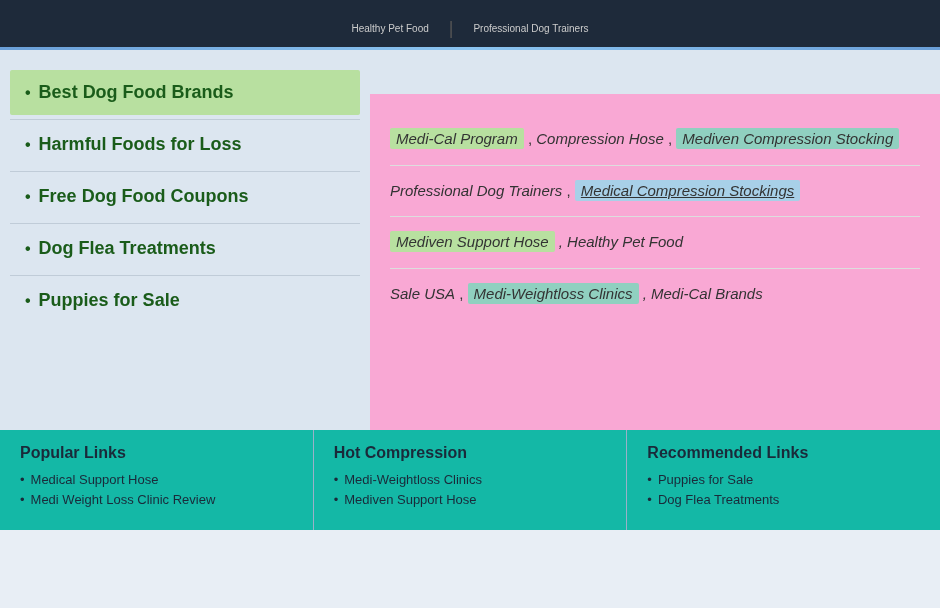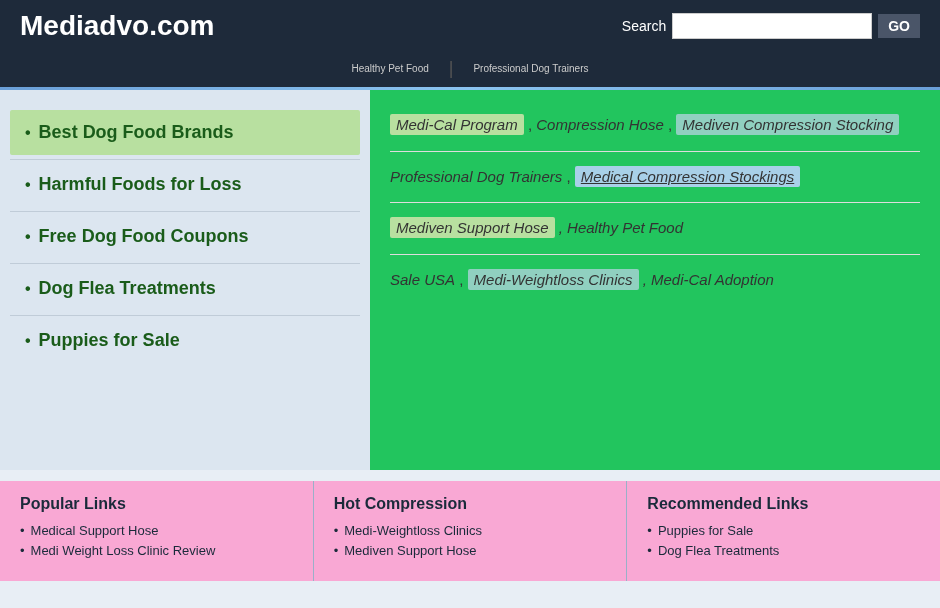--- a/index.html
+++ b/index.html
@@ -106,22 +106,23 @@
     }
     .sidebar-separator {
       border: none;
       border-top: 1px solid #c0ccd8;
       margin: 2px 0;
     }
 
     
     .content {
       flex: 1;
-      background: #22c55e;
-      padding: 10px 20px;
+      background: #f9a8d4;
+      padding: 20px 20px;
+      margin-top: 44px;
     }
     .content-row {
       padding: 14px 0;
       border-bottom: 1px solid #ddd;
       font-size: 15px;
       color: #333;
       line-height: 1.5;
     }
     .content-row:last-child {
       border-bottom: none;
@@ -156,23 +157,22 @@
       color: #333;
     }
     .plain-link {
       font-style: italic;
       color: #333;
     }
 
     
     .footer {
       display: flex;
-      background: #f9a8d4;
+      background: #14b8a6;
       min-height: 100px;
-      margin-top: 11px;
     }
     .footer-col {
       flex: 1;
       padding: 14px 20px;
       border-right: 1px solid #9ab0c8;
     }
     .footer-col:last-child {
       border-right: none;
     }
     .footer-title {
@@ -191,28 +191,20 @@
     }
     .footer-link::before {
       content: "•";
       margin-right: 6px;
     }
   </style>
 </head>
 <body>
 
 <div class="header">
-  <div class="header-top">
-    <div class="logo">Mediadvo.com</div>
-    <div class="search-area">
-      <span class="search-label">Search</span>
-      <input class="search-input" type="text" style="">
-      <button class="go-btn">GO</button>
-    </div>
-  </div>
   <div class="nav-bar">
     <a class="nav-item">Healthy Pet Food</a>
     <span class="nav-divider">|</span>
     <a class="nav-item">Professional Dog Trainers</a>
   </div>
 </div>
 <div class="header-border"></div>
 
 <div class="main">
 
@@ -262,21 +254,21 @@
 
     <div class="content-row">
       <span class="tag-green">Mediven Support Hose</span>
       <span class="plain-link"> ,  Healthy Pet Food</span>
     </div>
 
     <div class="content-row">
       <span class="plain-link">Sale USA</span>
       <span class="plain"> , </span>
       <span class="tag-teal">Medi-Weightloss Clinics</span>
-      <span class="plain-link"> , Medi-Cal Adoption</span>
+      <span class="plain-link"> , Medi-Cal Brands</span>
     </div>
   </div>
 </div>
 
 <div class="footer">
   <div class="footer-col">
     <div class="footer-title">Popular Links</div>
     <div class="footer-link">Medical Support Hose</div>
     <div class="footer-link">Medi Weight Loss Clinic Review</div>
   </div>

